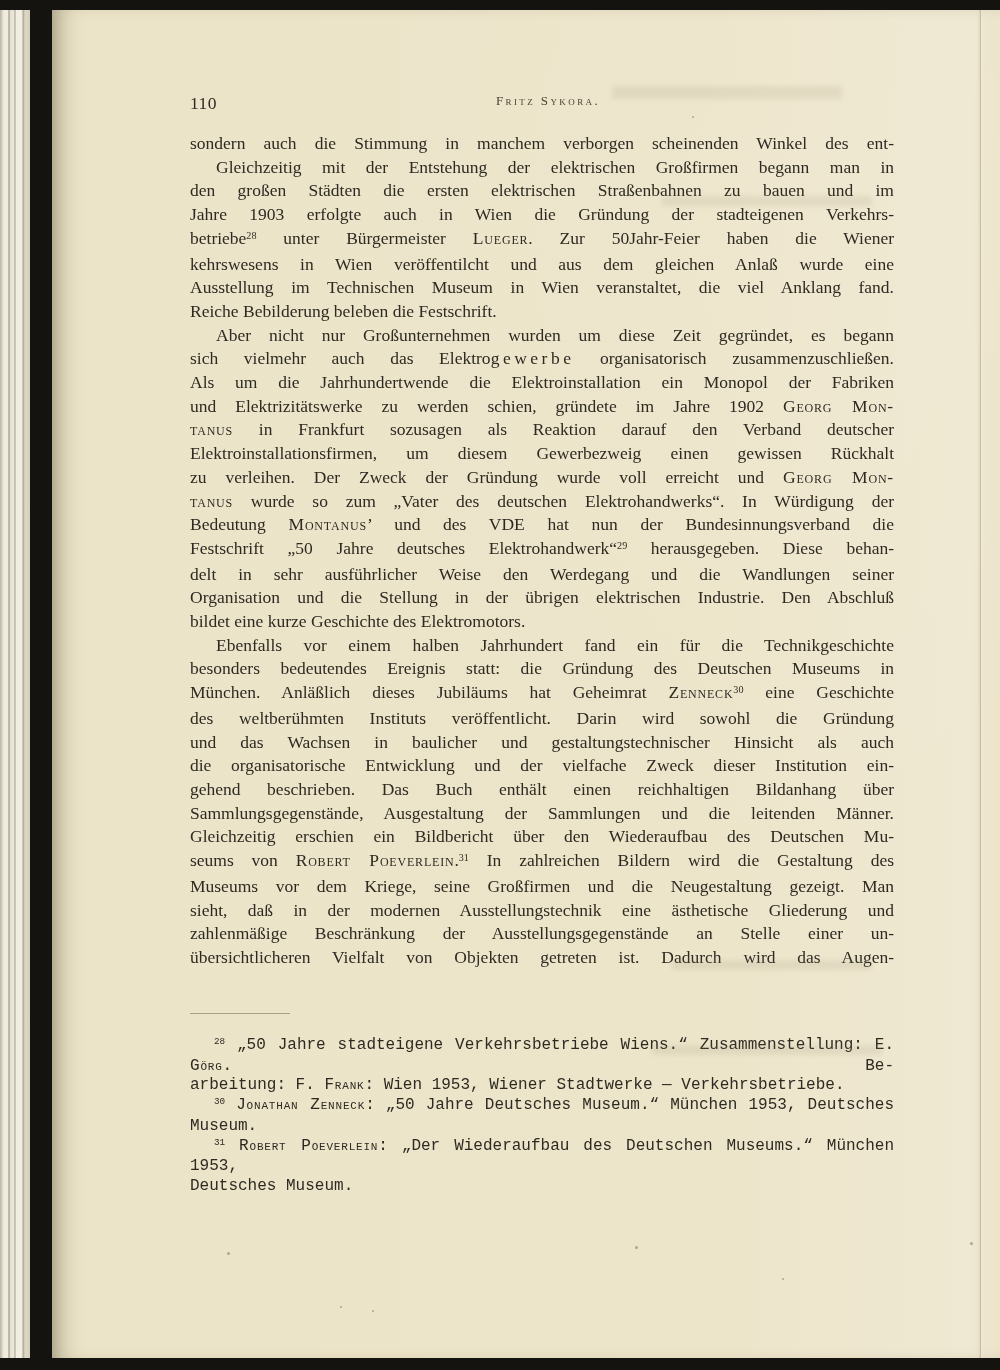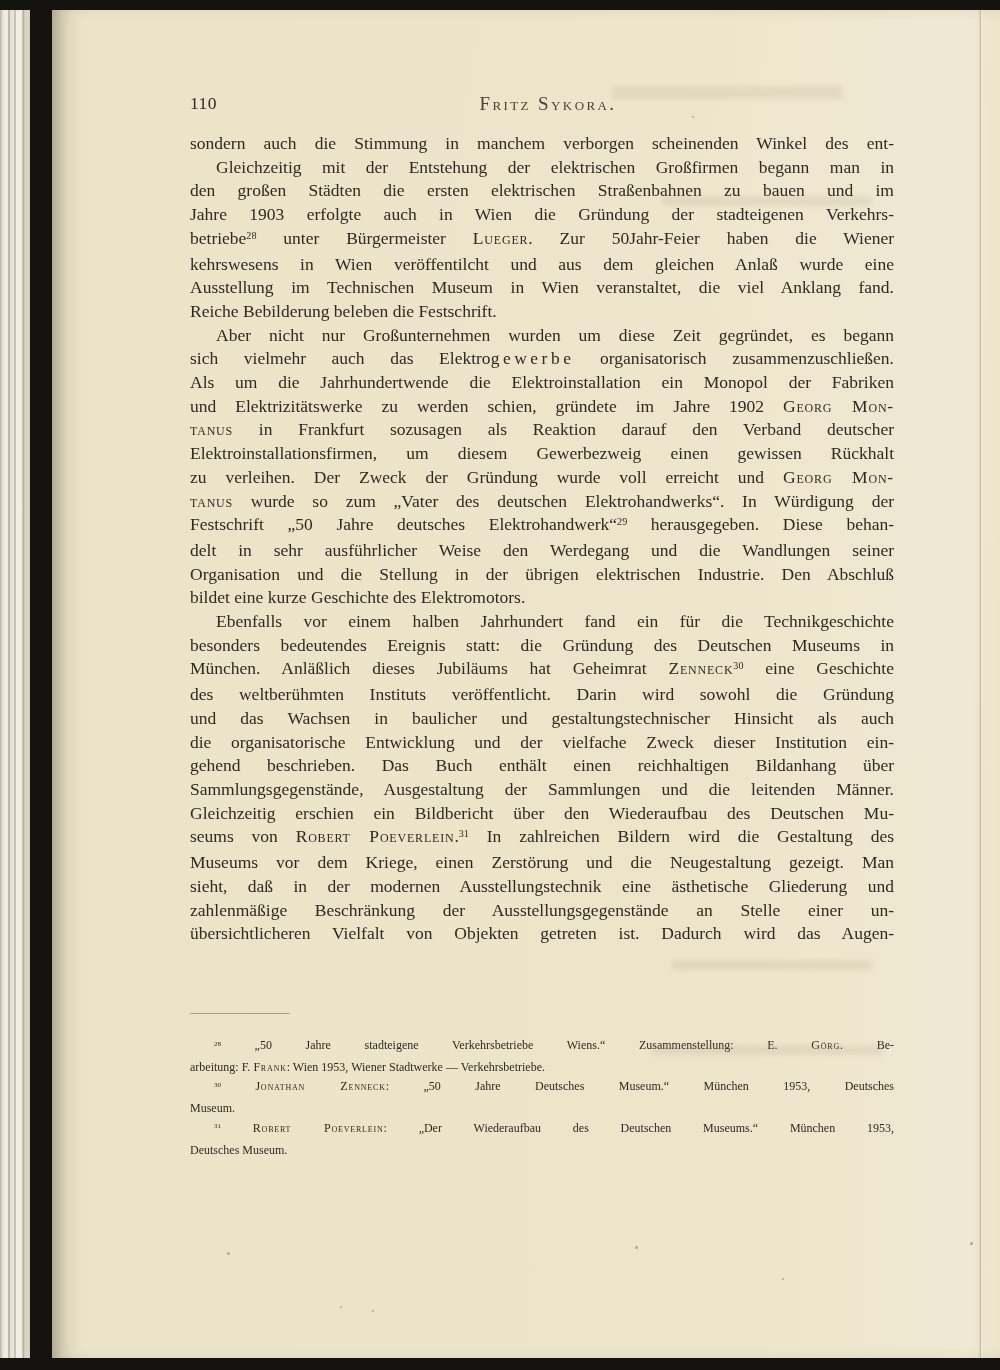--- a/index.html
+++ b/index.html
@@ -31,33 +31,33 @@
     color:var(--ink);
     margin-left:22px;
   }
   .crease{position:absolute;left:928px;top:0;width:1px;height:100%;
     background:rgba(150,138,110,0.45);box-shadow:1px 0 2px rgba(255,255,255,0.35), -1px 0 2px rgba(120,108,80,0.18);}
   
   .running-head-row{position:absolute;left:138px;top:83px;width:704px;height:22px;}
   .pageno{position:absolute;left:0;top:0;font-size:17.5px;letter-spacing:0.5px;color:var(--ink);}
   .running-title{
     position:absolute;left:12px;right:0;top:0;text-align:center;
-    font-variant:small-caps;letter-spacing:2.4px;font-size:19px;color:var(--header-ink);
+    font-variant:small-caps;letter-spacing:2.4px;font-size:13px;color:var(--header-ink);
   }
   
   .body-text{position:absolute;left:138px;top:122px;width:704px;font-size:17.5px;line-height:23.7px;}
   .tline{text-align:justify;text-align-last:justify;white-space:normal;}
   .tline.final{text-align-last:auto;}
   .para.indent .tline:first-child{text-indent:26px;}
   sup{font-size:0.58em;vertical-align:baseline;position:relative;top:-0.5em;letter-spacing:0;}
   .sc{font-variant:small-caps;letter-spacing:0.8px;}
   .sp{letter-spacing:3.5px;}
   
   .footnote-rule{position:absolute;left:138px;top:1003px;width:100px;height:1px;background:var(--rule);}
-  .footnotes{position:absolute;left:138px;top:1026px;width:704px;font-size:12px;line-height:19.7px;}
+  .footnotes{position:absolute;left:138px;top:1026px;width:704px;font-size:16px;line-height:19.7px;font-family:Liberation Mono, monospace;}
   .fn .tline:first-child{text-indent:24px;}
   
   .speck{position:absolute;border-radius:50%;background:rgba(86,79,62,0.42);}
   .ghost{position:absolute;background:rgba(152,142,115,0.14);filter:blur(2px);border-radius:3px;}
 </style>
 </head>
 <body>
 
 <div class="scan">
   <div class="edge-top"></div>
@@ -88,37 +88,38 @@
         </div>
         <div class="para indent">
           <div class="tline">Aber nicht nur Großunternehmen wurden um diese Zeit gegründet, es begann</div>
           <div class="tline">sich vielmehr auch das Elektro<span class="sp">gewerbe</span> organisatorisch zusammenzuschließen.</div>
           <div class="tline">Als um die Jahrhundertwende die Elektroinstallation ein Monopol der Fabriken</div>
           <div class="tline">und Elektrizitätswerke zu werden schien, gründete im Jahre 1902 <span class="sc">Georg Mon-</span></div>
           <div class="tline"><span class="sc">tanus</span> in Frankfurt sozusagen als Reaktion darauf den Verband deutscher</div>
           <div class="tline">Elektroinstallationsfirmen, um diesem Gewerbezweig einen gewissen Rückhalt</div>
           <div class="tline">zu verleihen. Der Zweck der Gründung wurde voll erreicht und <span class="sc">Georg Mon-</span></div>
           <div class="tline"><span class="sc">tanus</span> wurde so zum „Vater des deutschen Elektrohandwerks“. In Würdigung der</div>
+          <div class="tline">Bedeutung <span class="sc">Montanus</span>’ und des VDE hat nun der Bundesinnungsverband die</div>
           <div class="tline">Festschrift „50 Jahre deutsches Elektrohandwerk“<sup>29</sup> herausgegeben. Diese behan-</div>
           <div class="tline">delt in sehr ausführlicher Weise den Werdegang und die Wandlungen seiner</div>
           <div class="tline">Organisation und die Stellung in der übrigen elektrischen Industrie. Den Abschluß</div>
           <div class="tline final">bildet eine kurze Geschichte des Elektromotors.</div>
         </div>
         <div class="para indent">
           <div class="tline">Ebenfalls vor einem halben Jahrhundert fand ein für die Technikgeschichte</div>
           <div class="tline">besonders bedeutendes Ereignis statt: die Gründung des Deutschen Museums in</div>
           <div class="tline">München. Anläßlich dieses Jubiläums hat Geheimrat <span class="sc">Zenneck</span><sup>30</sup> eine Geschichte</div>
           <div class="tline">des weltberühmten Instituts veröffentlicht. Darin wird sowohl die Gründung</div>
           <div class="tline">und das Wachsen in baulicher und gestaltungstechnischer Hinsicht als auch</div>
           <div class="tline">die organisatorische Entwicklung und der vielfache Zweck dieser Institution ein-</div>
           <div class="tline">gehend beschrieben. Das Buch enthält einen reichhaltigen Bildanhang über</div>
           <div class="tline">Sammlungsgegenstände, Ausgestaltung der Sammlungen und die leitenden Männer.</div>
           <div class="tline">Gleichzeitig erschien ein Bildbericht über den Wiederaufbau des Deutschen Mu-</div>
           <div class="tline">seums von <span class="sc">Robert Poeverlein</span>.<sup>31</sup> In zahlreichen Bildern wird die Gestaltung des</div>
-          <div class="tline">Museums vor dem Kriege, einen Zerstörung und die Neugestaltung gezeigt. Man</div>
+          <div class="tline">Museums vor dem Kriege, seine Großfirmen und die Neugestaltung gezeigt. Man</div>
           <div class="tline">sieht, daß in der modernen Ausstellungstechnik eine ästhetische Gliederung und</div>
           <div class="tline">zahlenmäßige Beschränkung der Ausstellungsgegenstände an Stelle einer un-</div>
           <div class="tline">übersichtlicheren Vielfalt von Objekten getreten ist. Dadurch wird das Augen-</div>
         </div>
       </main>
 
     <div class="footnote-rule"></div>
     <section class="footnotes">
         <div class="fn">
           <div class="tline"><sup>28</sup> „50 Jahre stadteigene Verkehrsbetriebe Wiens.“ Zusammenstellung: E. <span class="sc">Görg</span>. Be-</div>

